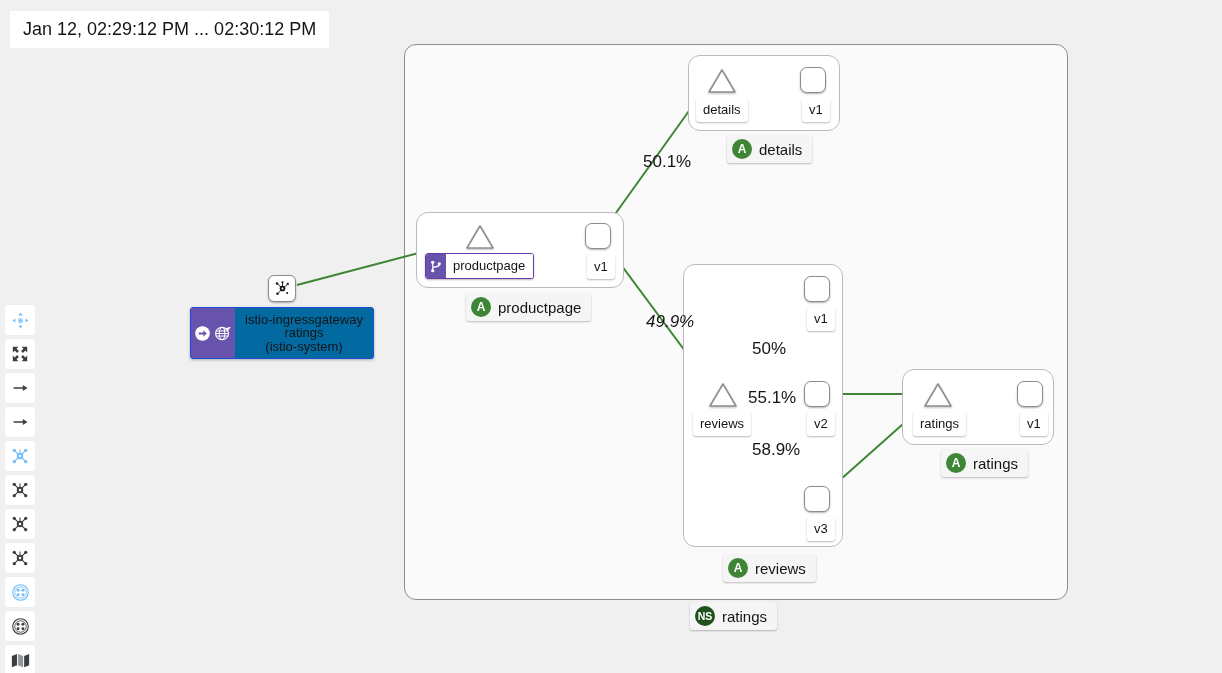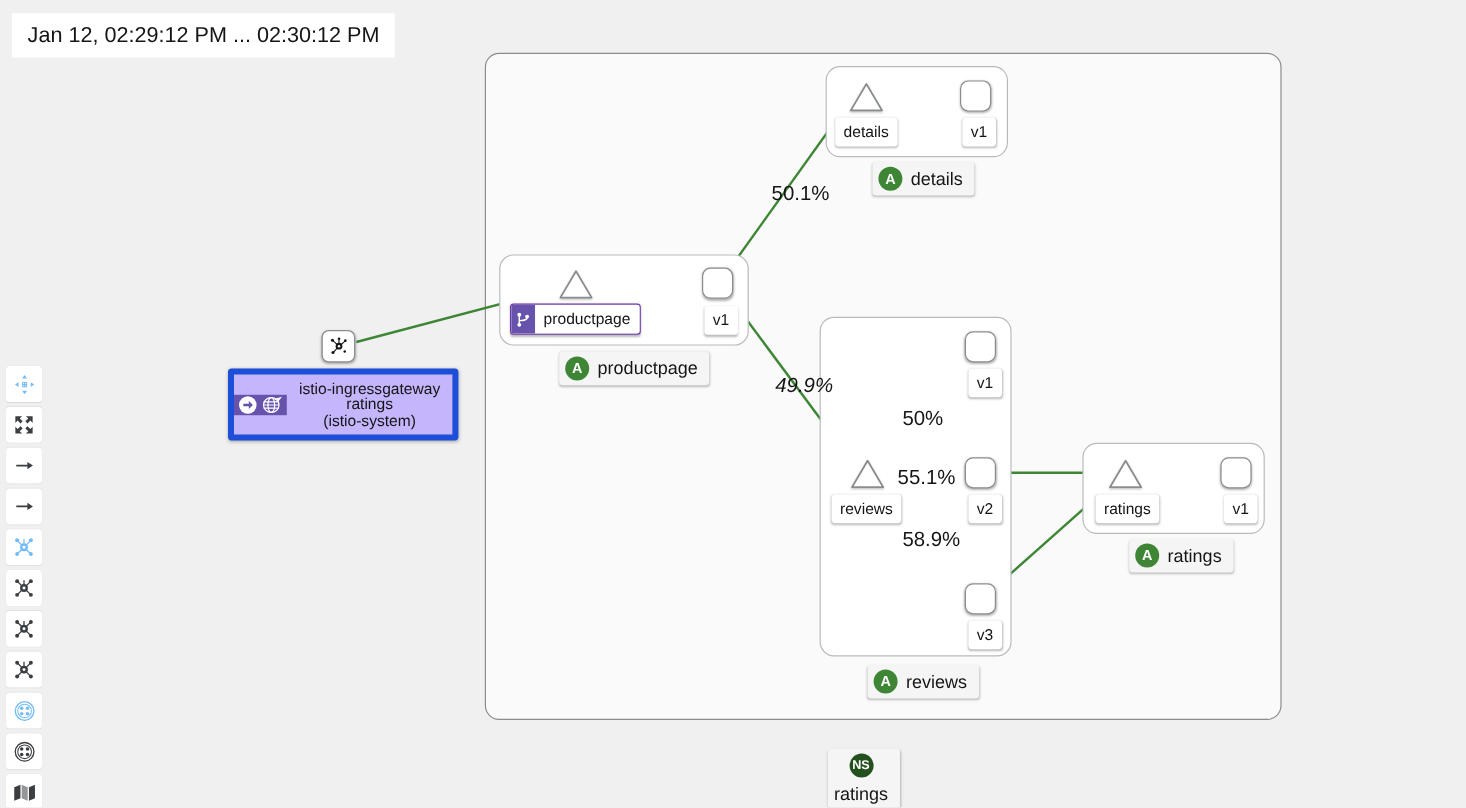--- a/index.html
+++ b/index.html
@@ -204,28 +204,27 @@
     z-index: 20;
     box-shadow: 0 1px 2px rgba(0,0,0,0.30);
     cursor: pointer;
   }
   #ingress-card {
     position: absolute;
     left: 190px;
     top: 307px;
     width: 182px;
     height: 50px;
-    background: #c4b5fd;
-    border: 5px solid #1d4ed8;
+    background: #0369a1;
+    border: 1px solid #1d4ed8;
     border-radius: 3px;
     display: flex;
     z-index: 25;
     box-shadow: 0 1px 3px rgba(0,0,0,0.28);
     cursor: pointer;
-    align-items: center;
   }
   #ingress-card .card-icons {
     width: 44px;
     background: #6753ac;
     display: flex;
     align-items: center;
     justify-content: center;
     gap: 2px;
     flex: 0 0 44px;
   }
@@ -572,19 +571,19 @@
       </svg>
     </div>
     <div class="wl-node" style="left:1017px; top:381px;"></div>
     <div class="node-label" style="left:913px; top:412px;">ratings</div>
     <div class="node-label" style="left:1020px; top:412px;">v1</div>
     <div class="group-badge" style="left:941px; top:449px;">
       <span class="badge-circle">A</span>
       <span class="gb-text">ratings</span>
     </div>
 
-    <div class="group-badge" style="left:690px; top:624px;flex-direction:column;">
+    <div class="group-badge" style="left:690px; top:602px;">
       <span class="badge-circle ns">NS</span>
       <span class="gb-text">ratings</span>
     </div>
 
   </div>
 </div>
 
 </body></html>

